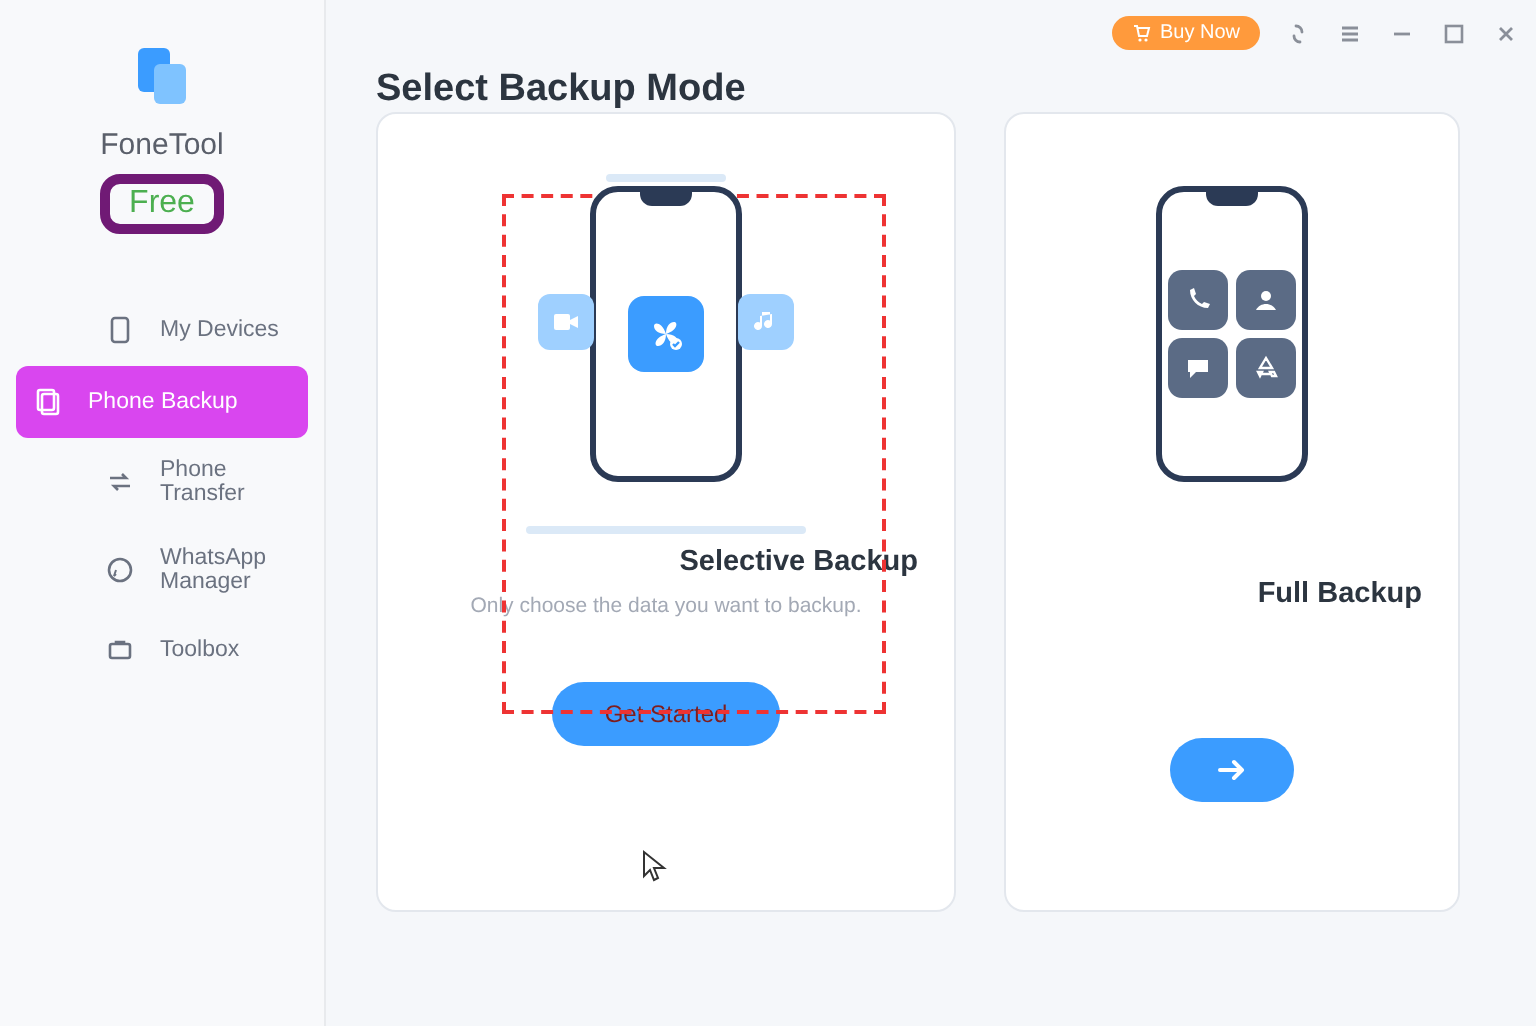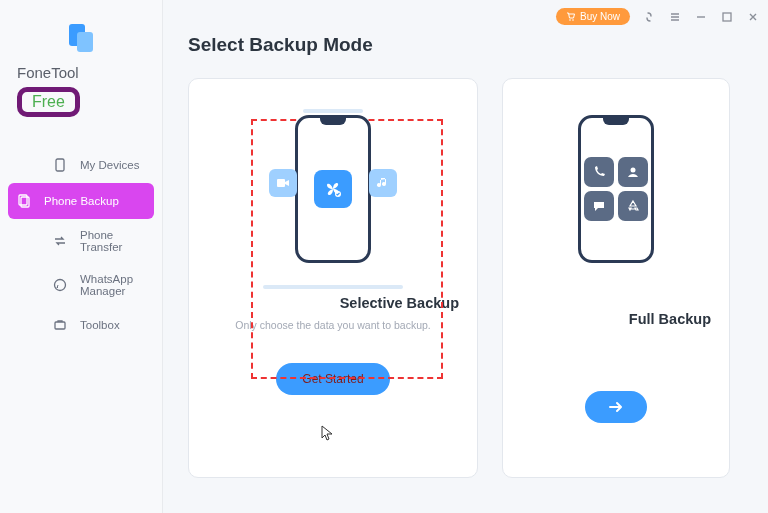--- a/index.html
+++ b/index.html
@@ -1,34 +1,34 @@
 <!DOCTYPE html>
 <html><head>
 <meta charset="utf-8">
 <style>
 * { margin: 0; padding: 0; box-sizing: border-box; font-family: -apple-system, BlinkMacSystemFont, "Segoe UI", Arial, sans-serif; }
 body { width: 768px; height: 513px; background: #f5f7fa; overflow: hidden; position: relative; }
 
 .sidebar { position: absolute; left: 0; top: 0; width: 163px; height: 513px; background: #f8f9fb; border-right: 1px solid #e8eaed; }
-.logo-block { text-align: left; padding: 20px 17px 12px; }
+.logo-block { text-align: center; padding: 20px 17px 12px; }
 .logo-icon { width: 36px; height: 36px; margin: 0 auto 8px; display: flex; align-items: center; justify-content: center; }
 .app-name { font-size: 15px; color: #5a5f6a; font-weight: 500; margin-bottom: 6px; }
 .badge { display: inline-block; font-size: 16px; color: #4caf50; border: 5px solid #701a75; border-radius: 10px; padding: 1px 10px; }
 
 .nav { margin-top: 18px; }
 .nav-item { display: flex; align-items: center; padding: 10px 16px; font-size: 11.5px; color: #6b7280; cursor: pointer; gap: 12px; margin-left: 36px; }
 .nav-item.active { background: #d946ef; color: #fff; border-radius: 6px; margin: 0 8px; padding: 10px 8px; }
 .nav-icon { width: 16px; height: 16px; display: flex; align-items: center; justify-content: center; flex-shrink: 0; }
 
 .titlebar { position: absolute; right: 8px; top: 8px; display: flex; align-items: center; gap: 12px; }
 .buy-btn { background: #ff9a3c; color: #fff; font-size: 10px; padding: 3px 10px; border-radius: 10px; border: none; display: flex; align-items: center; gap: 4px; cursor: pointer; }
 .tb-icon { width: 14px; height: 14px; color: #8a8f99; cursor: pointer; display: flex; align-items: center; justify-content: center; }
 
 .main { position: absolute; left: 188px; top: 34px; right: 14px; bottom: 10px; }
-.title { font-size: 19px; font-weight: 600; color: #2c3540; margin-bottom: 22px; }
+.title { font-size: 19px; font-weight: 600; color: #2c3540; }
 
 .cards { display: flex; gap: 24px; }
 .card { width: 290px; height: 400px; background: #fff; border: 1px solid #e3e7ed; border-radius: 10px; padding: 30px 18px 20px; text-align: center; position: relative; }
 .card.narrow { width: 228px; }
 
 .highlight-box { position: absolute; left: 62px; top: 40px; width: 192px; height: 260px; border: 2.5px dashed #e33; pointer-events: none; }
 
 .phone-illust { width: 100px; height: 160px; margin: 6px auto 20px; position: relative; }
 .phone-frame { width: 76px; height: 148px; border: 3px solid #2b3a55; border-radius: 14px; margin: 0 auto; position: relative; background: #fff; }
 .phone-notch { position: absolute; top: -3px; left: 50%; transform: translateX(-50%); width: 26px; height: 10px; background: #2b3a55; border-radius: 0 0 6px 6px; }

